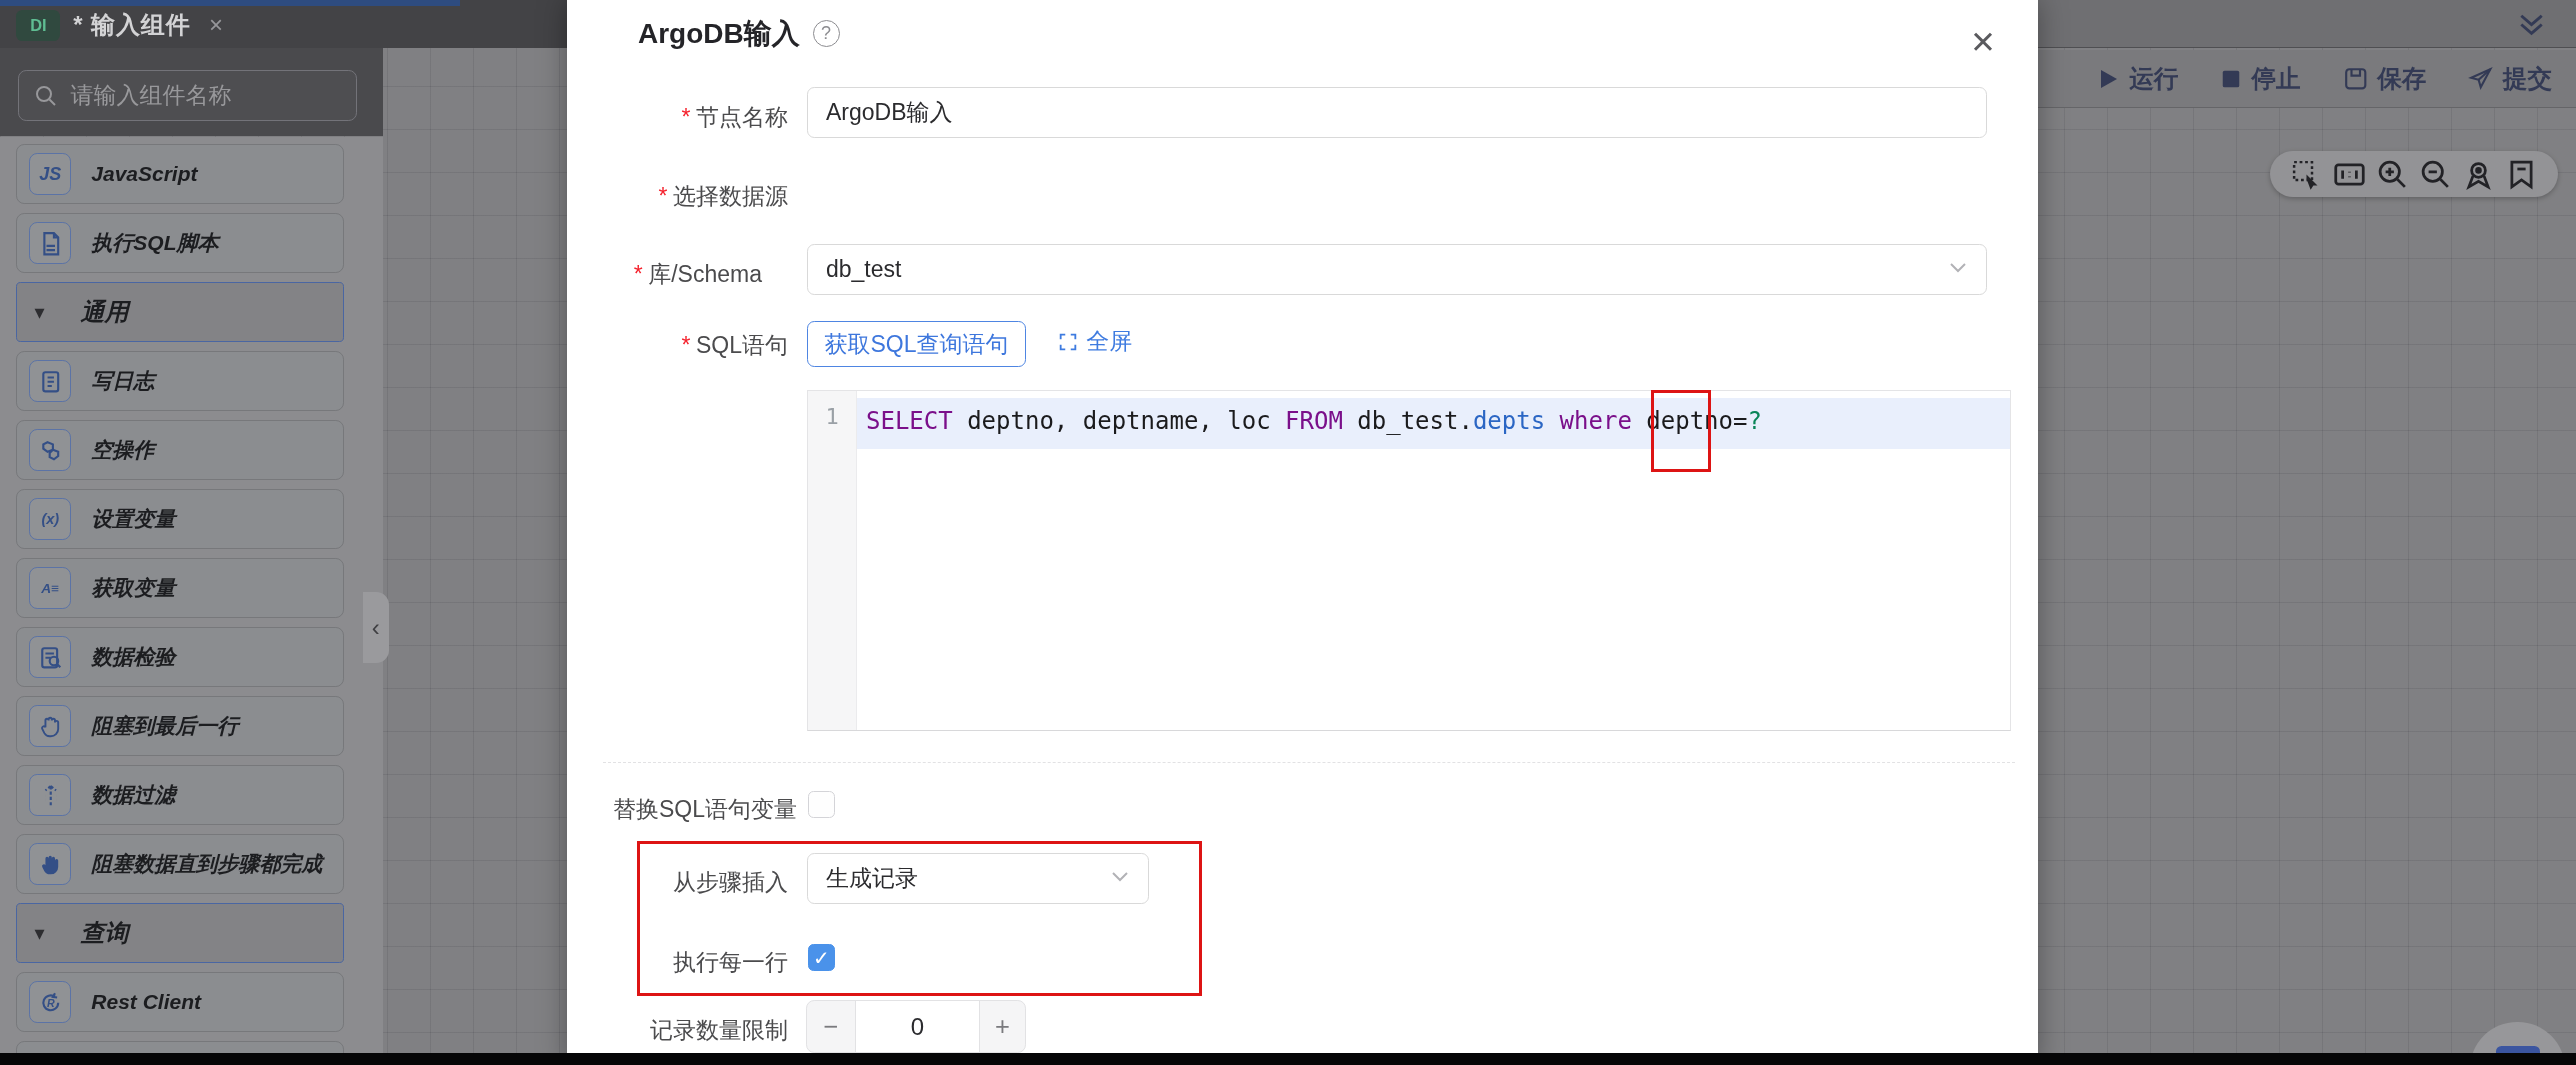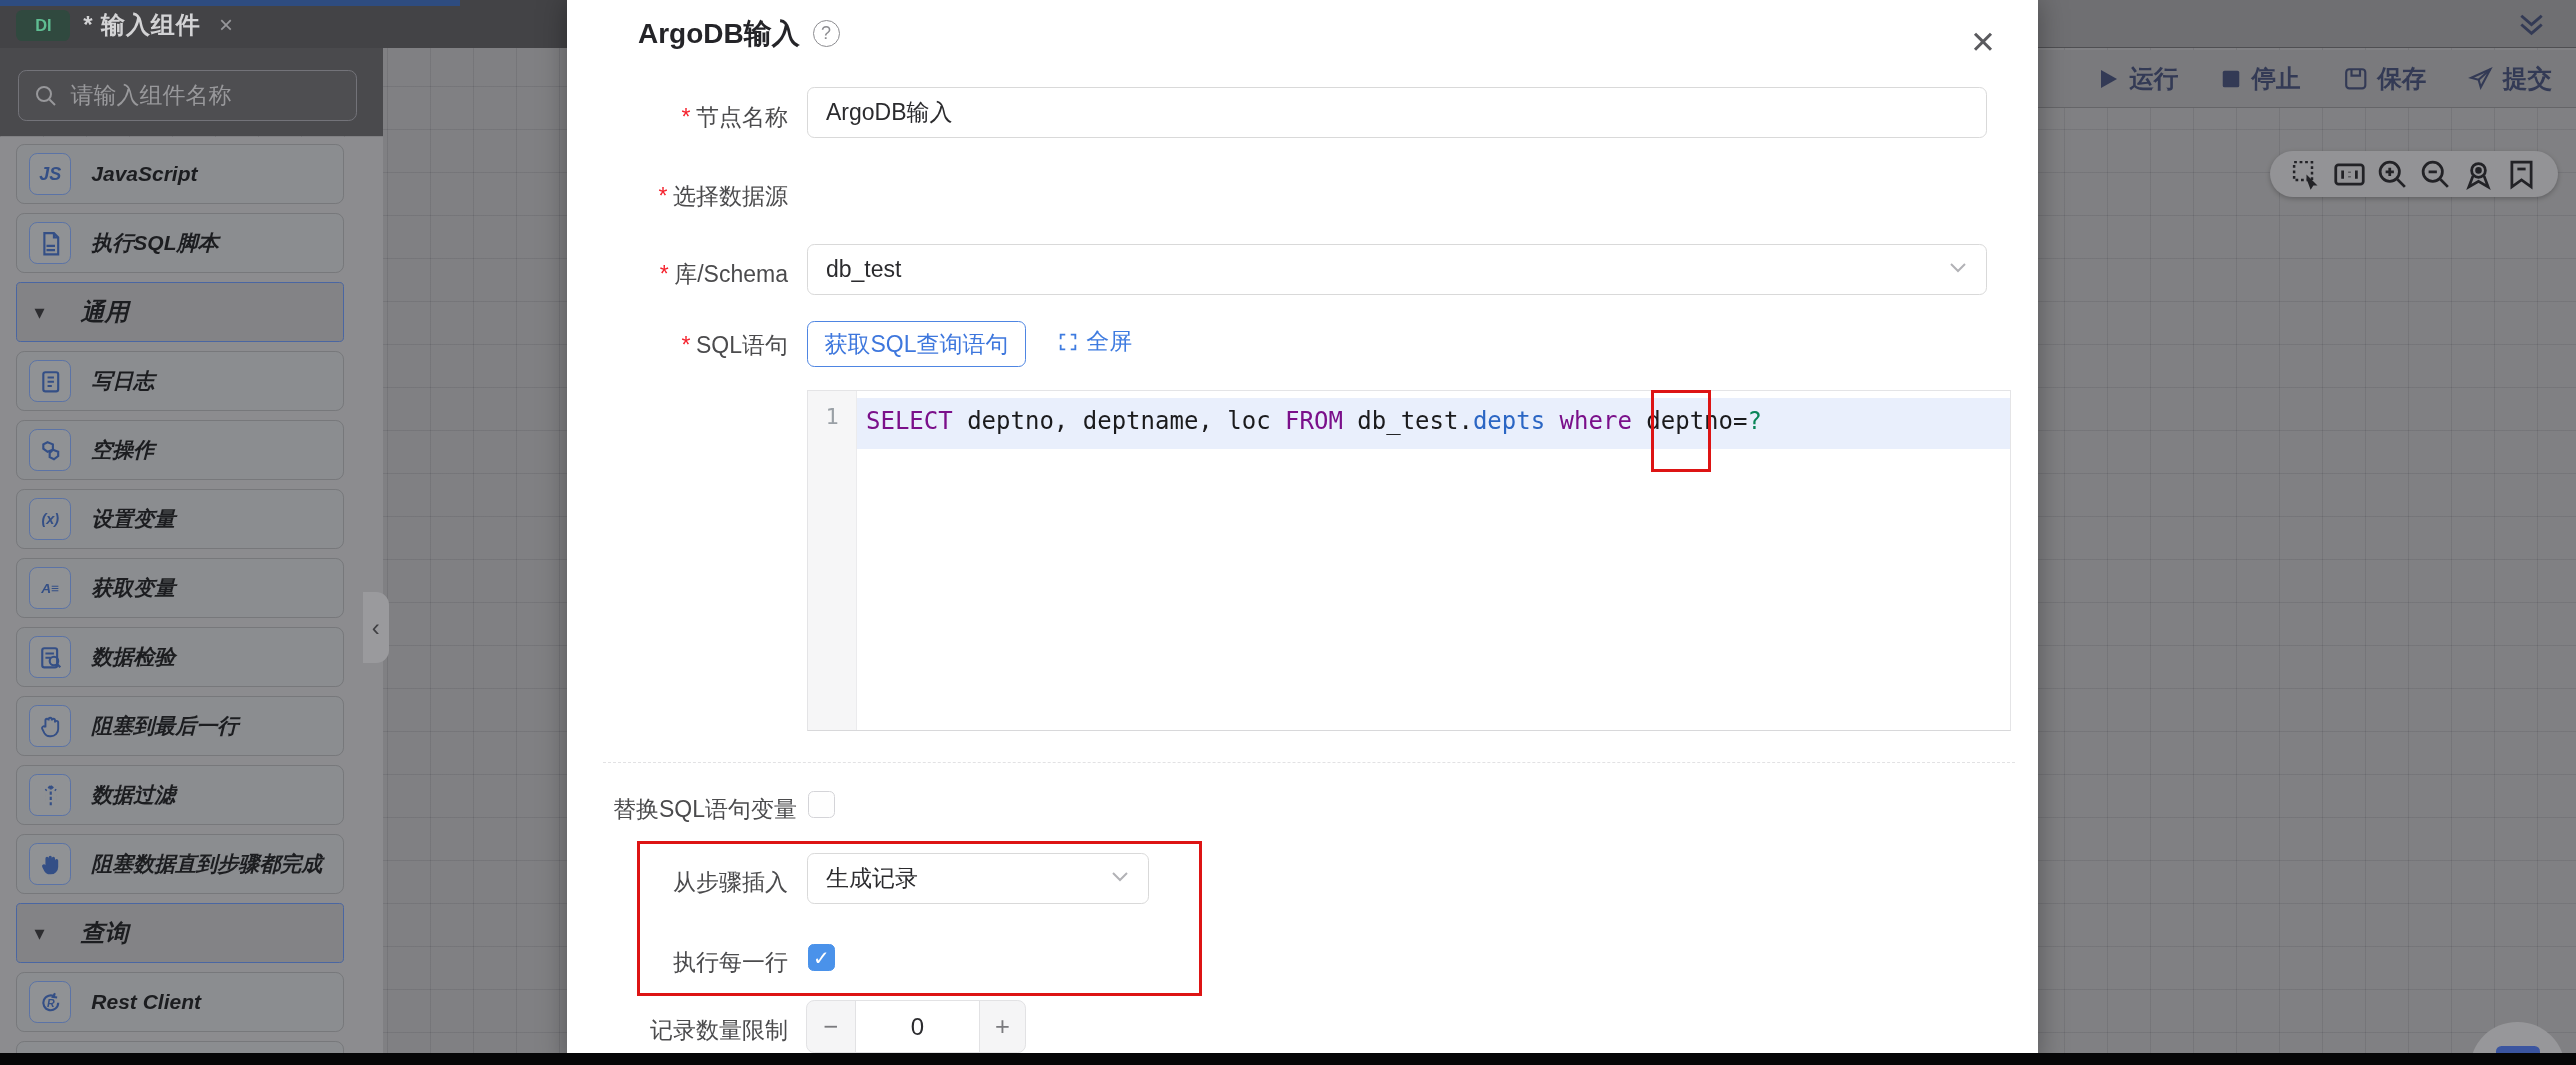--- a/index.html
+++ b/index.html
@@ -11,21 +11,21 @@
       linear-gradient(to right, rgba(55,55,58,.14) 0.9px, transparent 0.9px),
       linear-gradient(to bottom, rgba(55,55,58,.14) 0.9px, transparent 0.9px);
     background-size:43px 43px; }
 
   
   .tabstrip { position:absolute; left:0; top:0; width:2576px; height:48px;
     background:#6f6f72; border-bottom:1.8px solid rgba(40,40,44,.45); }
   .tabstrip-left { position:absolute; left:0; top:0; width:567px; height:48px; background:#434346; }
   .tab-accent { position:absolute; left:0; top:0; width:460px; height:6.4px; background:#2e4c80; }
   .tab { position:absolute; left:16.4px; top:9px; display:flex; align-items:center; gap:12.8px; }
-  .di-badge { width:54px; height:31px; border-radius:6.4px; background:#30493f; color:#5fbd92;
+  .di-badge { width:44px; height:31px; border-radius:6.4px; background:#30493f; color:#5fbd92;
     font-size:16.4px; font-weight:bold; display:flex; align-items:center; justify-content:center; }
   .tab-title { color:#d3d3d5; font-size:24px; font-weight:600; letter-spacing:0.9px; }
   .tab-close { color:#96969a; font-size:24px; margin-left:5.5px; }
   .strip-more { position:absolute; right:27px; top:7.3px; color:#333a55; }
 
   
   .action-row { position:absolute; left:2038px; top:50px; width:538px; height:58px;
     background:#7a7a7d; display:flex; align-items:center; justify-content:flex-end;
     gap:42px; padding-right:24px; border-bottom:0.9px solid rgba(40,40,44,.25); }
   .action-btn { display:flex; align-items:center; gap:9px; color:#333a55;
@@ -366,21 +366,21 @@
       <span class="req">*</span><span>节点名称</span>
     </div>
     <div class="finput" style="top:87px;">
       <span>ArgoDB输入</span>
     </div>
 
     <div class="flabel" style="right:1250px; top:181px;">
       <span class="req">*</span><span>选择数据源</span>
     </div>
 
-    <div class="flabel" style="right:1250px; top:259px;">
+    <div class="flabel" style="right:1276px; top:259px;">
       <span class="req">*</span><span>库/Schema</span>
     </div>
     <div class="finput fselect" style="top:244px;">
       <span>db_test</span>
       <span class="chev">
         <svg width="24" height="24" viewBox="0 0 24 24" fill="none" stroke="currentColor" stroke-width="2">
             <path d="M5 9 l7 7 l7 -7"></path>
           </svg>
       </span>
     </div>

